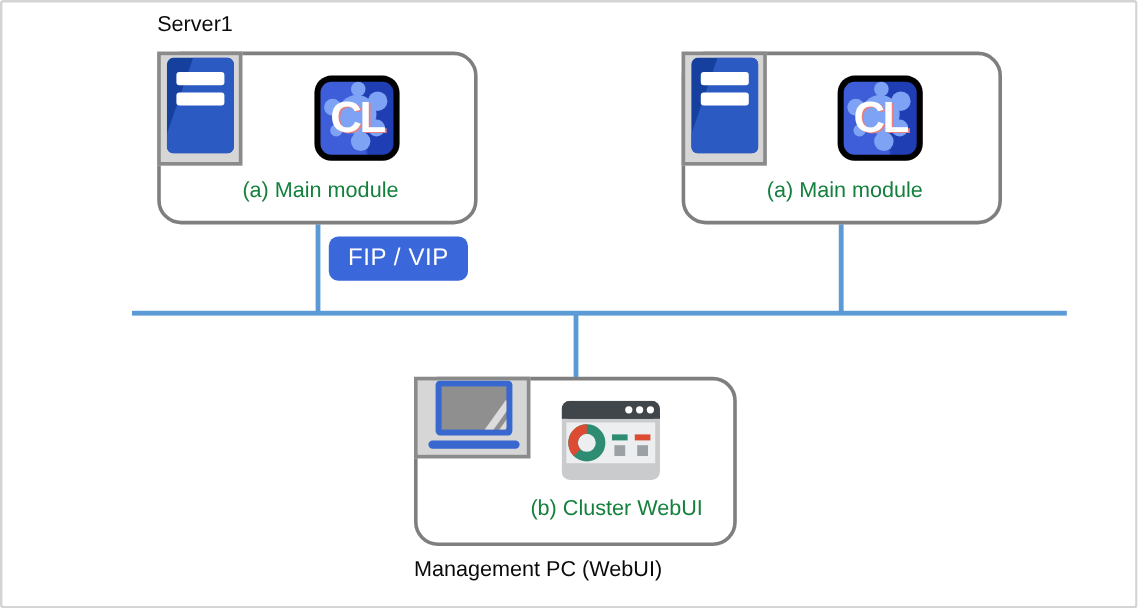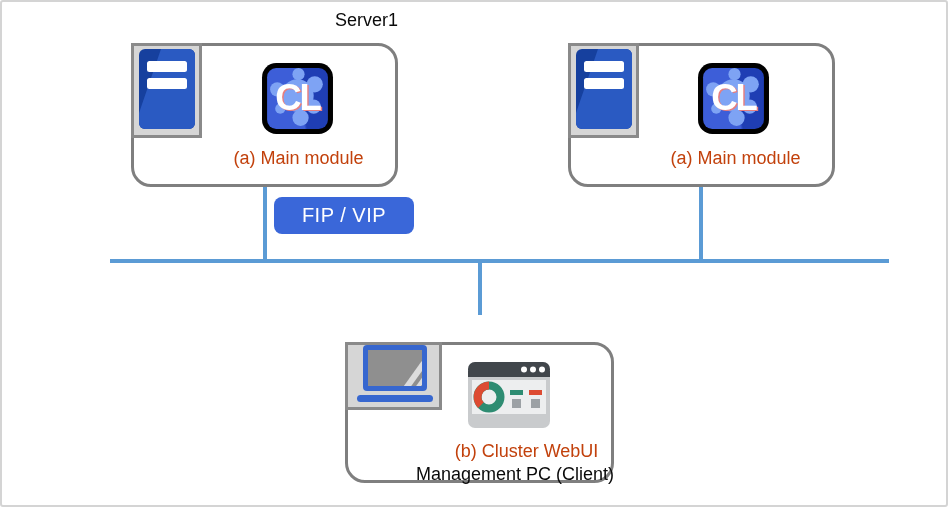--- a/index.html
+++ b/index.html
@@ -9,47 +9,47 @@
     width:948px;height:507px;
     box-sizing:border-box;
     background:#ffffff;
     border:2px solid #d4d4d4;
     border-radius:3px;
     overflow:hidden;
   }
   .node-title{
     position:absolute;
     font-size:18px;color:#0a0a0a;
-    text-align:right;
+    text-align:left;
     white-space:nowrap;
   }
   .node-box{
     position:absolute;
     box-sizing:border-box;
     background:#ffffff;
     border:3px solid #7f7f7f;
     border-radius:20px;
   }
   .icon-plate{
     position:absolute;
     left:-3px;top:-3px;
     box-sizing:border-box;
     background:#d6d6d6;
     border:3px solid #8a8a8a;
     display:flex;align-items:center;justify-content:center;
   }
   .caption{
     position:absolute;
-    font-size:18px;color:#c2410c;
-    text-align:center;white-space:nowrap;
+    font-size:18px;color:#15803d;
+    text-align:left;white-space:nowrap;
   }
   .net-line{position:absolute;background:#5b9bd5;}
   .fip-btn{
     position:absolute;
-    left:272px;top:195px;width:140px;height:37px;
+    left:272px;top:195px;width:116px;height:37px;
     background:#3a67d9;border-radius:8px;
     color:#ffffff;font-size:20px;
     display:flex;align-items:center;justify-content:center;
     letter-spacing:0.5px;
   }
   .abs{position:absolute;}
 </style>
 </head>
 <body>
 
@@ -142,21 +142,21 @@
           <circle cx="39" cy="55" r="8"></circle>
           <circle cx="19" cy="46" r="5"></circle>
         </g>
         <text x="37.5" y="48" text-anchor="middle" font-family="Liberation Sans, sans-serif" font-weight="bold" font-size="36" letter-spacing="-2" fill="#e87e7e">CL</text>
         <text x="36" y="47" text-anchor="middle" font-family="Liberation Sans, sans-serif" font-weight="bold" font-size="36" letter-spacing="-2" fill="#ffffff">CL</text>
       </svg>
     </span>
     <div class="caption" style="left:68px;right:0;top:102px;">(a) Main module</div>
   </div>
 
-  <div class="node-box" style="left:343px;top:312px;width:269px;height:141px;margin-top:28px;">
+  <div class="node-box" style="left:343px;top:312px;width:269px;height:141px;">
     <div class="icon-plate" style="width:97px;height:68px;">
       <span>
         <svg width="84" height="58" viewBox="0 0 84 58">
           <defs>
               <clipPath id="lapClip">
                 <rect x="16" y="5" width="54" height="36"></rect>
               </clipPath>
             </defs>
           <rect x="11" y="0" width="64" height="46" rx="4" fill="#3767cf"></rect>
           <rect x="16" y="5" width="54" height="36" fill="#8f8f8f"></rect>
@@ -181,15 +181,15 @@
         <path d="M 21 23.5 A 11.5 11.5 0 0 0 12.9 43.1" fill="none" stroke="#dd4b32" stroke-width="8"></path>
         <rect x="42" y="28" width="13" height="5" fill="#2e8c72"></rect>
         <rect x="44" y="37" width="9" height="9" fill="#9ca1a5"></rect>
         <rect x="61" y="28" width="13" height="5" fill="#dd4b32"></rect>
         <rect x="63" y="37" width="9" height="9" fill="#9ca1a5"></rect>
       </svg>
     </span>
     <div class="caption" style="left:94px;right:0;top:96px;">(b) Cluster WebUI</div>
   </div>
 
-  <div class="node-title" style="left:343px;width:269px;top:462px;">Management PC (Client)</div>
+  <div class="node-title" style="left:343px;width:269px;top:462px;">Management PC (WebUI)</div>
 
 </div>
 
 </body></html>

